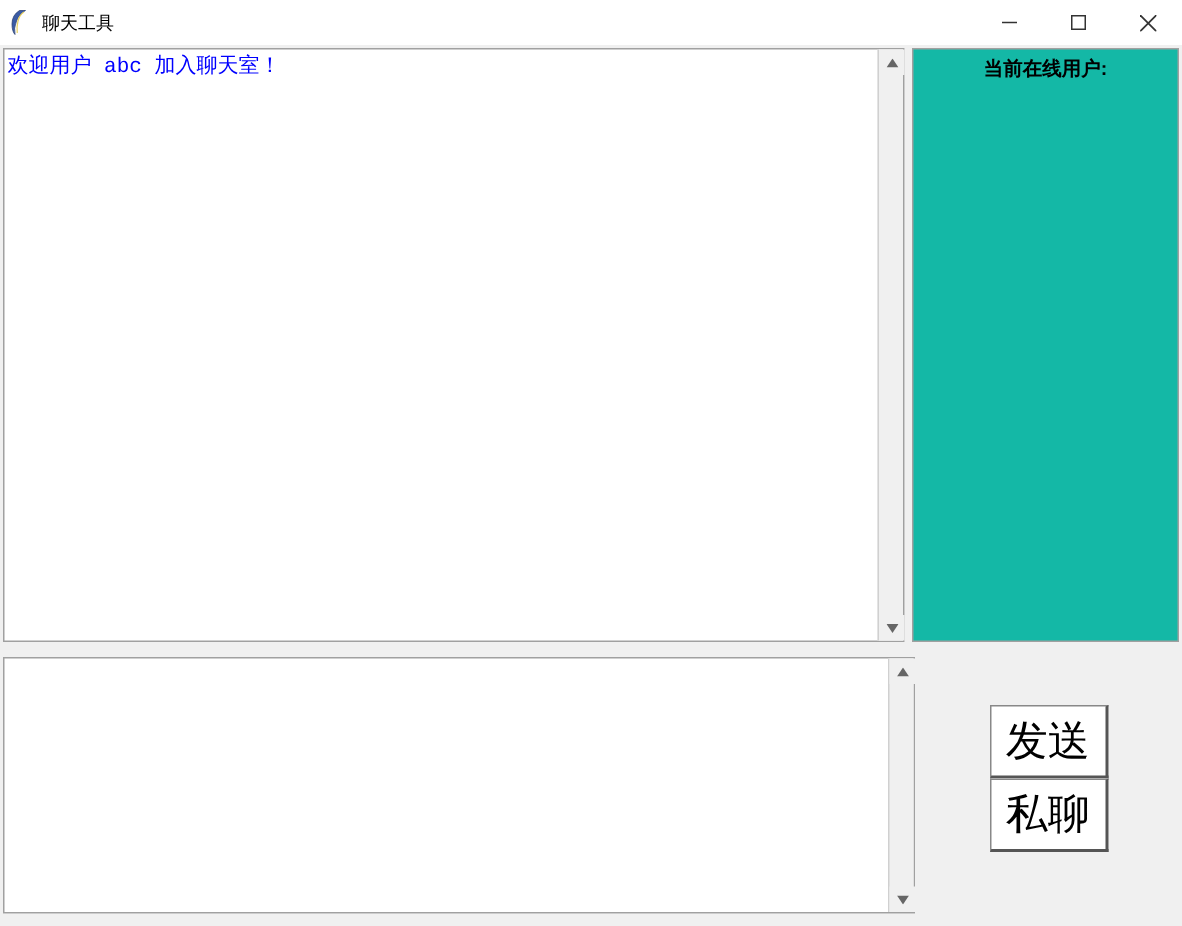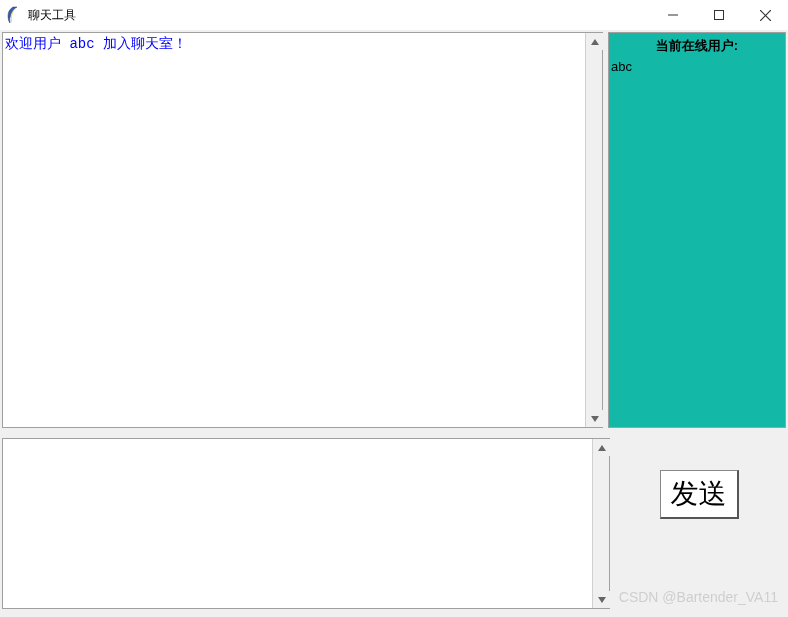--- a/index.html
+++ b/index.html
@@ -223,23 +223,20 @@
           </div>
           <div class="arrow down">
             <svg width="8" height="6">
                 <path d="M4 6 L8 0 L0 0 Z"></path>
               </svg>
           </div>
         </div>
       </div>
       <div class="user-panel">
         <div class="header">当前在线用户:</div>
-        <div class="user-list">
-          <div>abc</div>
-        </div>
       </div>
     </div>
 
     <div class="bottom-row">
       <div class="input-panel">
         <div class="input-text"></div>
         <div class="scrollbar-v">
           <div class="arrow up">
             <svg width="8" height="6">
                 <path d="M4 0 L8 6 L0 6 Z"></path>
@@ -247,18 +244,18 @@
           </div>
           <div class="arrow down">
             <svg width="8" height="6">
                 <path d="M4 6 L8 0 L0 0 Z"></path>
               </svg>
           </div>
         </div>
       </div>
       <div class="button-panel">
         <button class="btn">发送</button>
+        <button class="btn">私聊</button>
       </div>
     </div>
   </div>
 
-  <div class="watermark blur">CSDN @Bartender_VA11</div>
 </div>
 
 </body></html>

